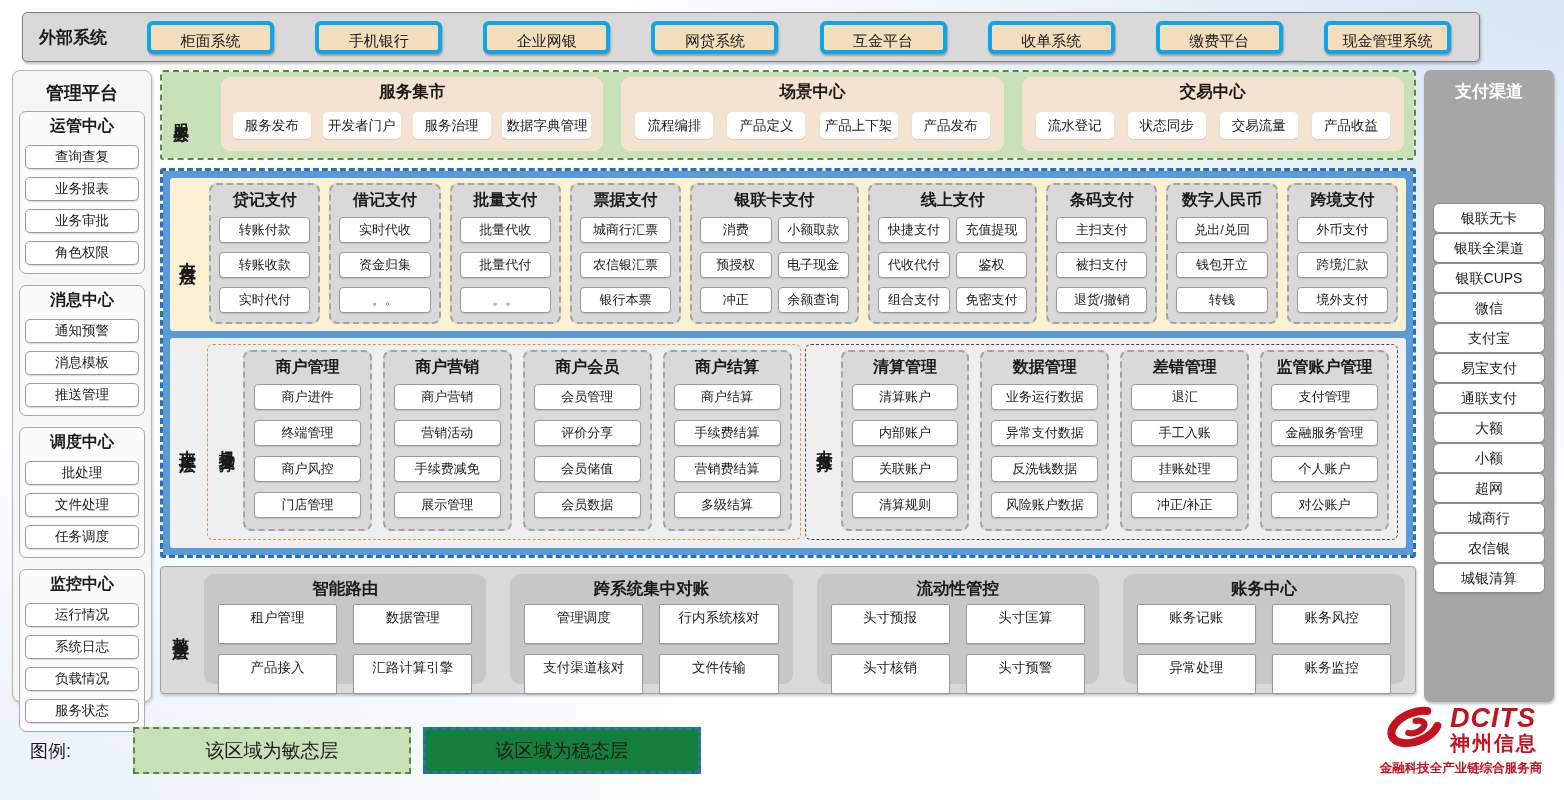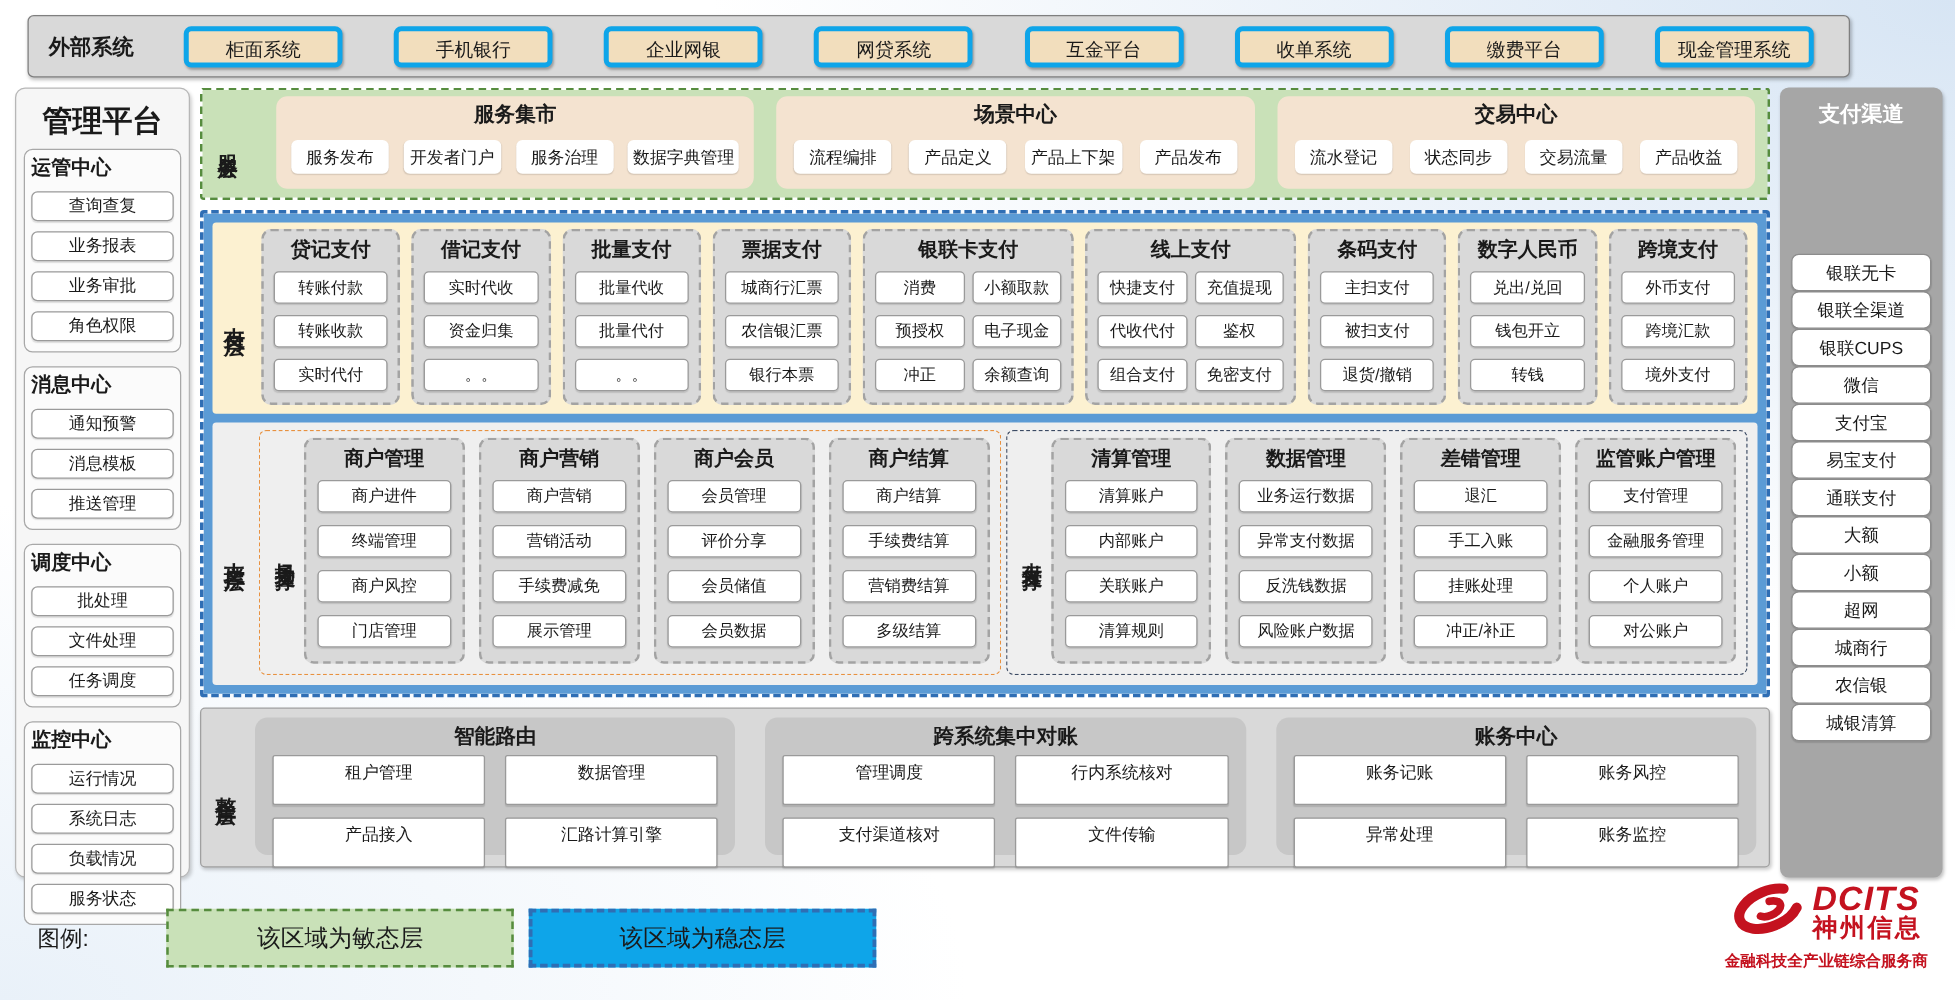--- a/index.html
+++ b/index.html
@@ -44,28 +44,28 @@
     font-size:15px; box-shadow:1px 2px 2px rgba(0,0,0,.28);
   }
 
   
   .left-sidebar {
     position:absolute; left:12px; top:70px; width:140px; height:632px;
     background:#f6f6f6; border:1px solid #b7b7b7; border-radius:8px;
     padding:6px 6px 8px; display:flex; flex-direction:column;
     box-shadow:1px 2px 3px rgba(0,0,0,.18);
   }
-  .side-title { font-weight:700; font-size:24px; text-align:center; padding:4px 0 6px; }
+  .side-title { font-weight:700; font-size:18px; text-align:center; padding:4px 0 6px; }
   .side-groups { flex:1; display:flex; flex-direction:column; gap:11px; }
   .side-group {
     background:#fbfbfb; border:1px solid #a8a8a8; border-radius:7px;
     padding:4px 5px 8px; display:flex; flex-direction:column; gap:8px; flex:1;
     justify-content:space-evenly;
   }
-  .side-group-title { font-weight:700; font-size:16px; text-align:left; }
+  .side-group-title { font-weight:700; font-size:16px; text-align:center; }
   .side-group-items { display:flex; flex-direction:column; gap:8px; justify-content:space-evenly; flex:1; }
   .side-group-items .white-btn { height:24px; line-height:22px; font-size:13.5px; border-radius:5px; }
 
   
   .main { position:absolute; left:160px; top:70px; width:1256px; }
 
   
   .service-layer {
     height:90px; border:2.5px dashed #568c3e; border-radius:3px;
     background:#c9e1b8; background-clip:padding-box;
@@ -140,21 +140,21 @@
 
   
   .legend-row { position:absolute; left:30px; top:727px; display:flex; align-items:center; }
   .legend-label { font-size:18px; }
   .legend-items { display:flex; gap:12px; margin-left:62px; }
   .legend-box {
     width:278px; height:47px; display:flex; align-items:center; justify-content:center;
     font-size:19px; background-clip:padding-box;
   }
   .legend-box[data-type="agile"]  { background:#c9e1b8; border:2px dashed #568c3e; }
-  .legend-box[data-type="stable"] { background:#0ea5e9; border:3px dashed #2f6eb4; }
+  .legend-box[data-type="stable"] { background:#15803d; border:3px dashed #2f6eb4; }
 
   
   .logo { position:absolute; right:10px; top:702px; width:186px; }
   .logo-row { display:flex; align-items:center; justify-content:center; gap:4px; }
   .logo-texts { display:flex; flex-direction:column; line-height:1.05; }
   .logo-brand { color:#c4121f; font-weight:700; font-size:27px; letter-spacing:1px; font-style:italic; }
   .logo-name { color:#c4121f; font-weight:700; font-size:20px; letter-spacing:2px; }
   .logo-tagline { color:#c4121f; font-weight:700; font-size:12.5px; margin-top:4px; text-align:center; white-space:nowrap; }
 </style>
 </head>
@@ -577,20 +577,33 @@
                 <div class="white-btn">管理调度</div>
 
                 <div class="white-btn">行内系统核对</div>
 
                 <div class="white-btn">支付渠道核对</div>
 
                 <div class="white-btn">文件传输</div>
               </div>
           </div>
 
+          <div class="int-card">
+            <div class="card-title">流动性管控</div>
+            <div class="int-items">
+
+                <div class="white-btn">头寸预报</div>
+
+                <div class="white-btn">头寸匡算</div>
+
+                <div class="white-btn">头寸核销</div>
+
+                <div class="white-btn">头寸预警</div>
+              </div>
+          </div>
 
           <div class="int-card">
             <div class="card-title">账务中心</div>
             <div class="int-items">
 
                 <div class="white-btn">账务记账</div>
 
                 <div class="white-btn">账务风控</div>
 
                 <div class="white-btn">异常处理</div>

